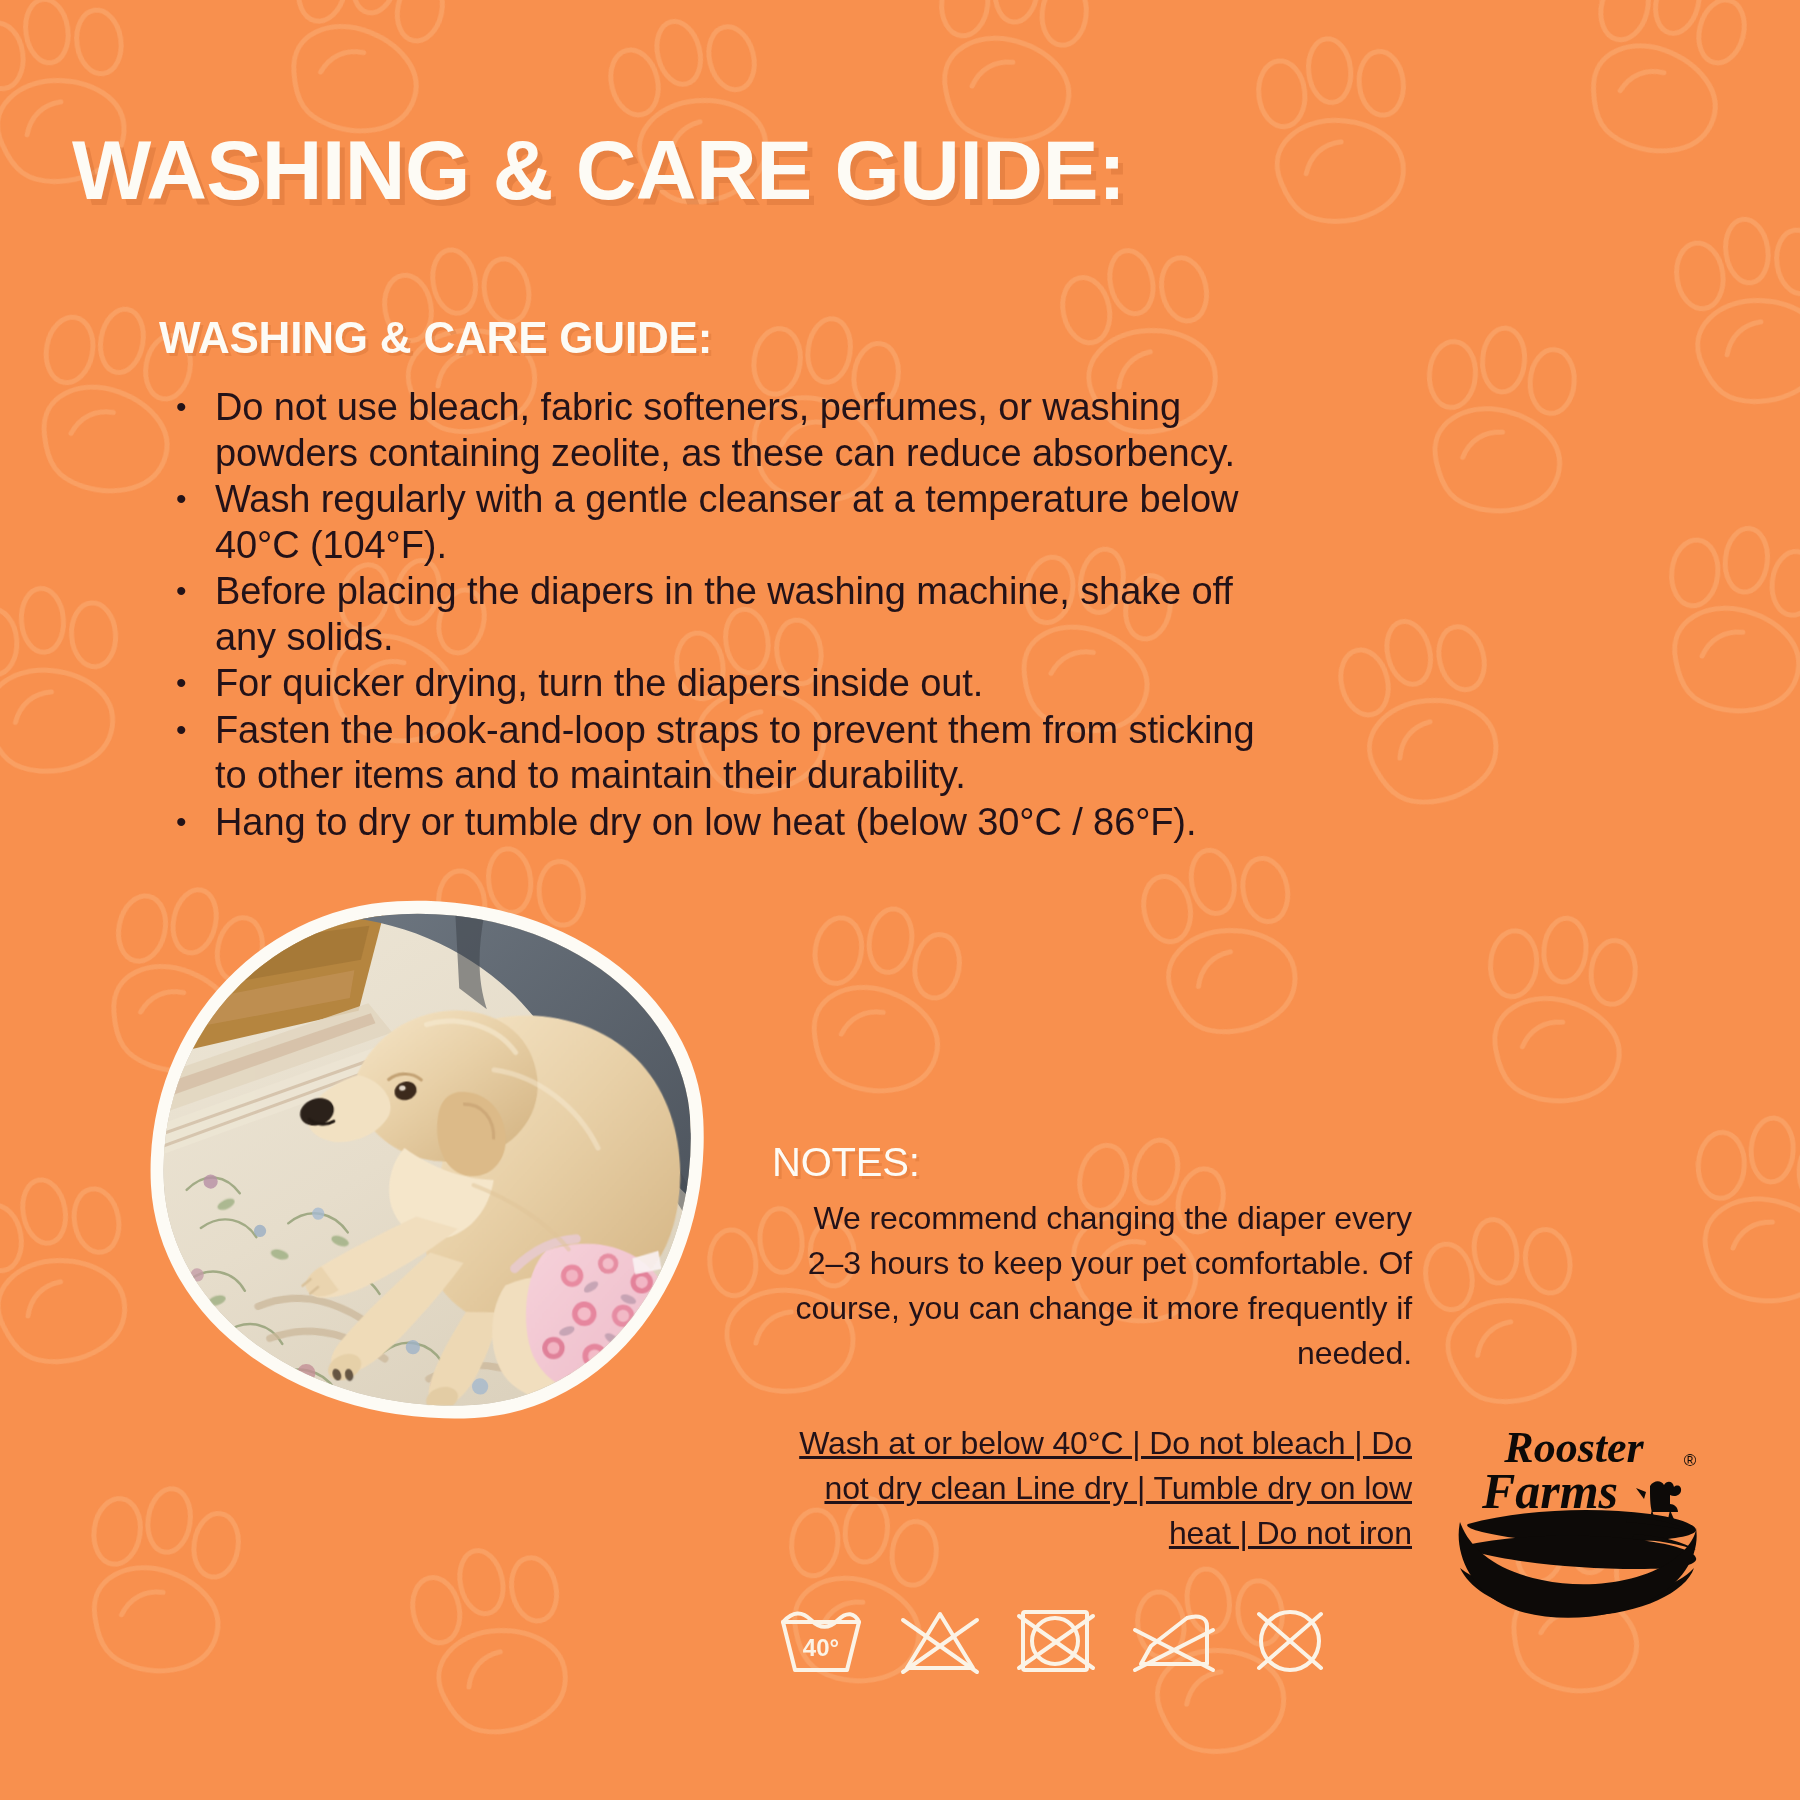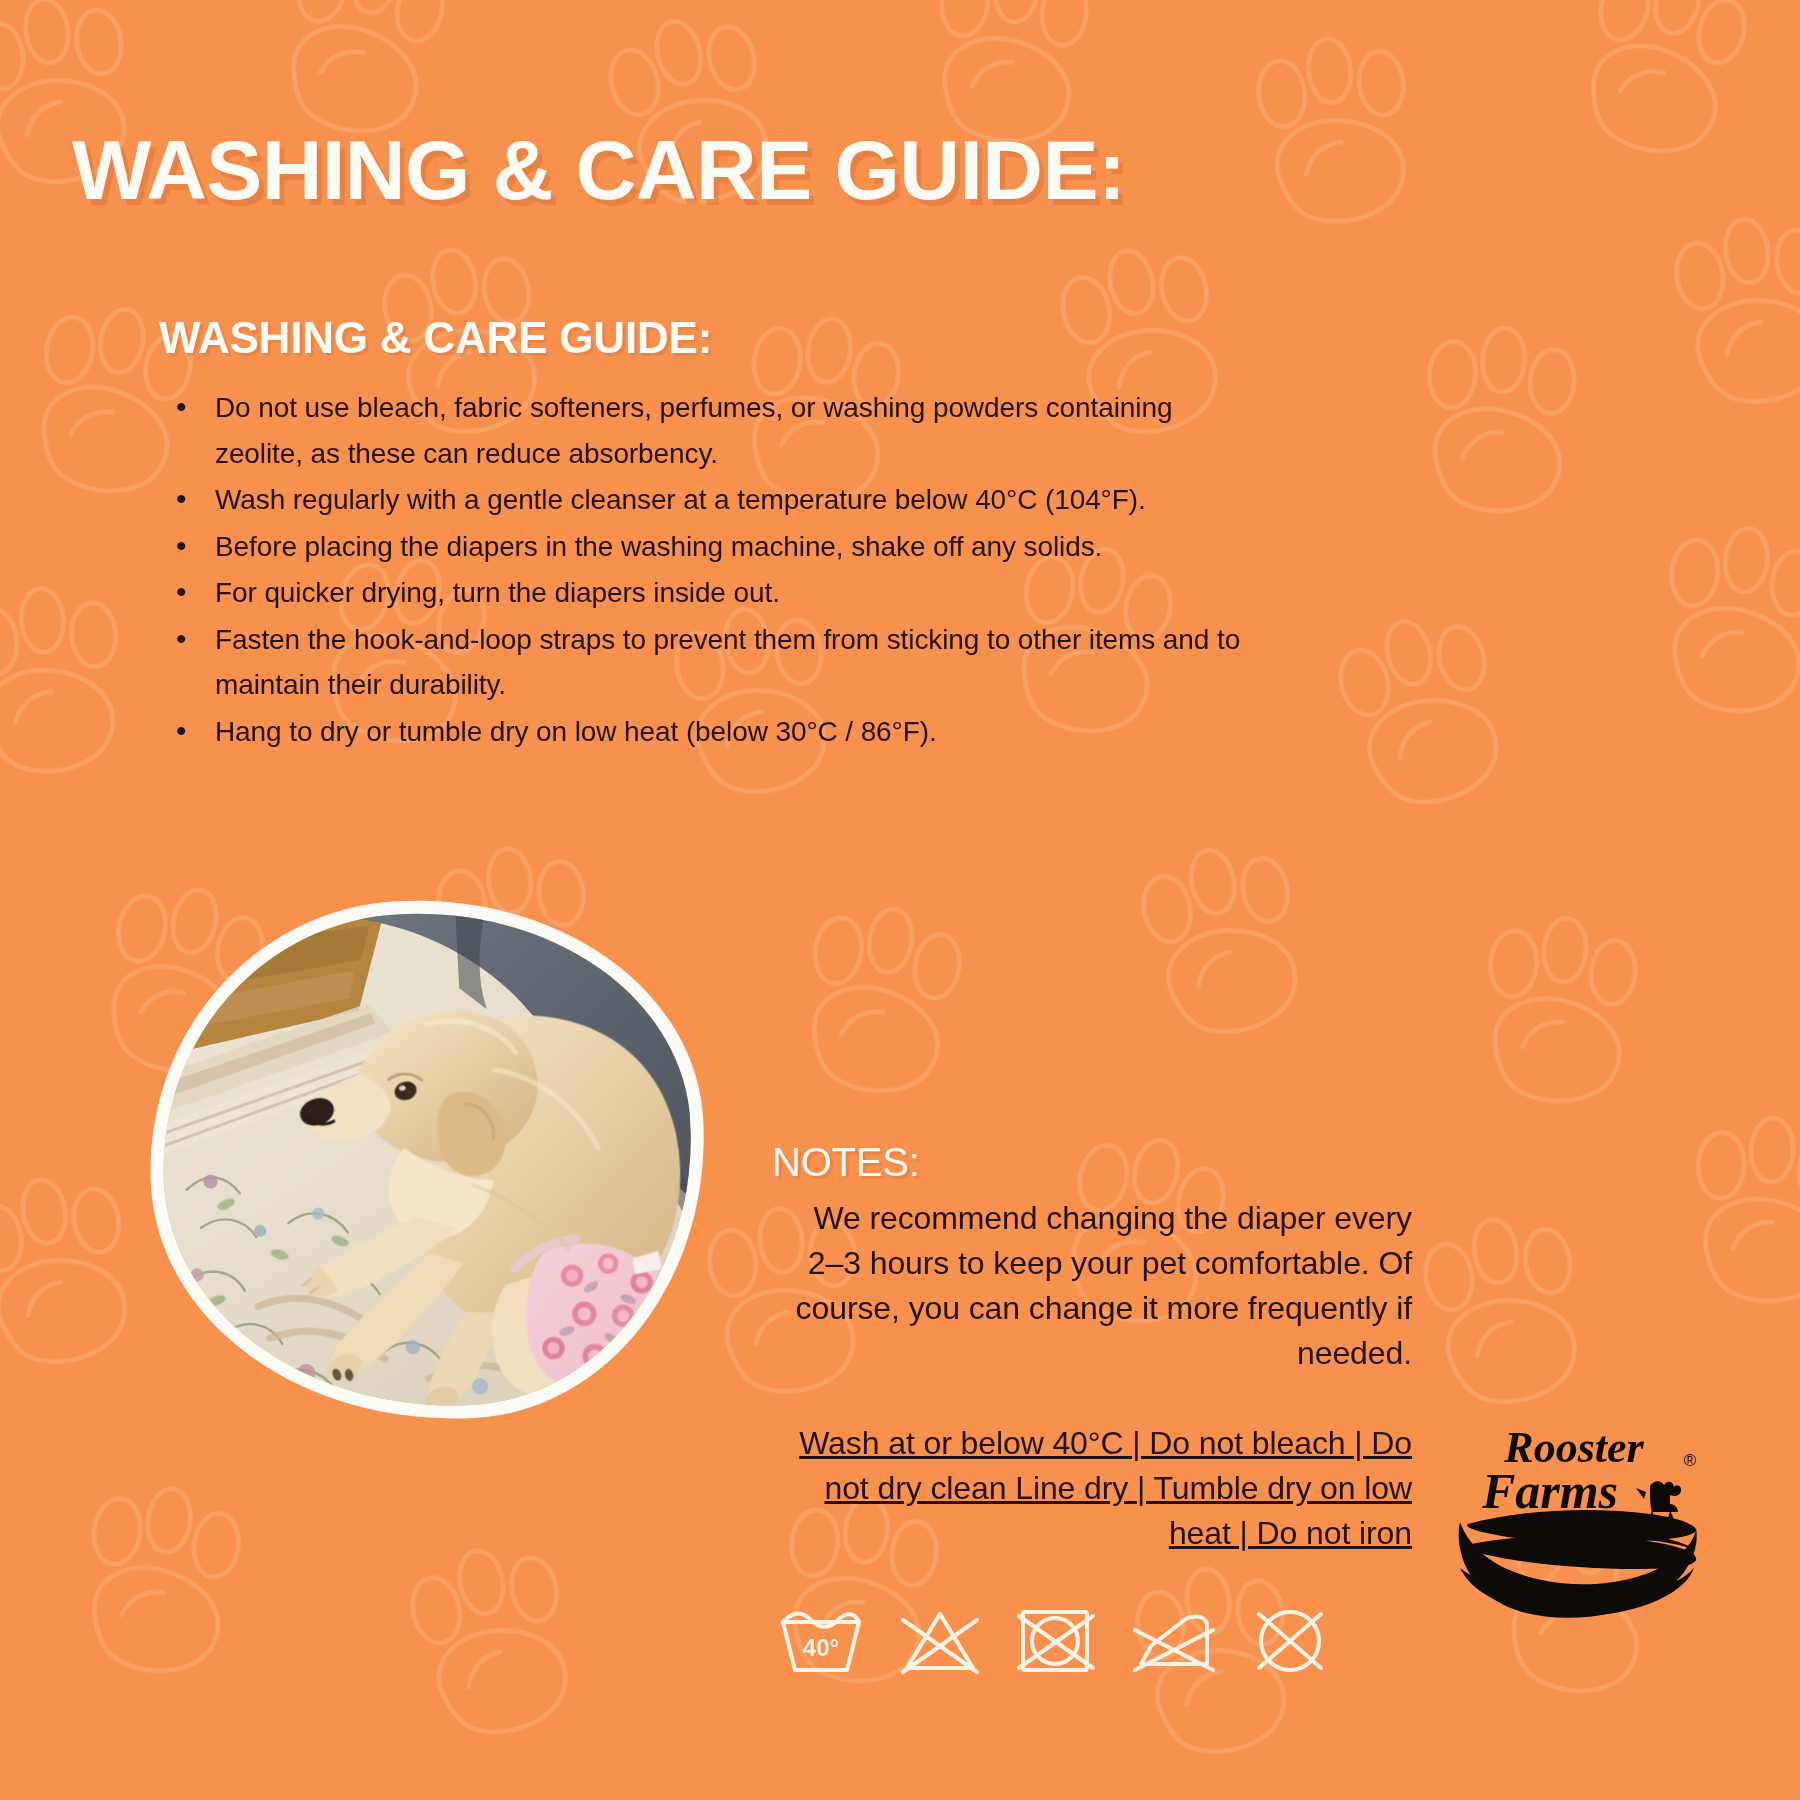--- a/index.html
+++ b/index.html
@@ -63,21 +63,21 @@
   .care-list {
     position: absolute;
     left: 168px;
     top: 385px;
     width: 1090px;
     list-style: none;
   }
   .care-list li {
     position: relative;
     padding-left: 47px;
-    font-size: 28px;
+    font-size: 38px;
     line-height: 45.5px;
     color: #231218;
     margin-bottom: 1px;
     letter-spacing: -0.1px;
   }
   .care-list li::before {
     content: "\2022";
     position: absolute;
     left: 8px;
     top: -1px;

